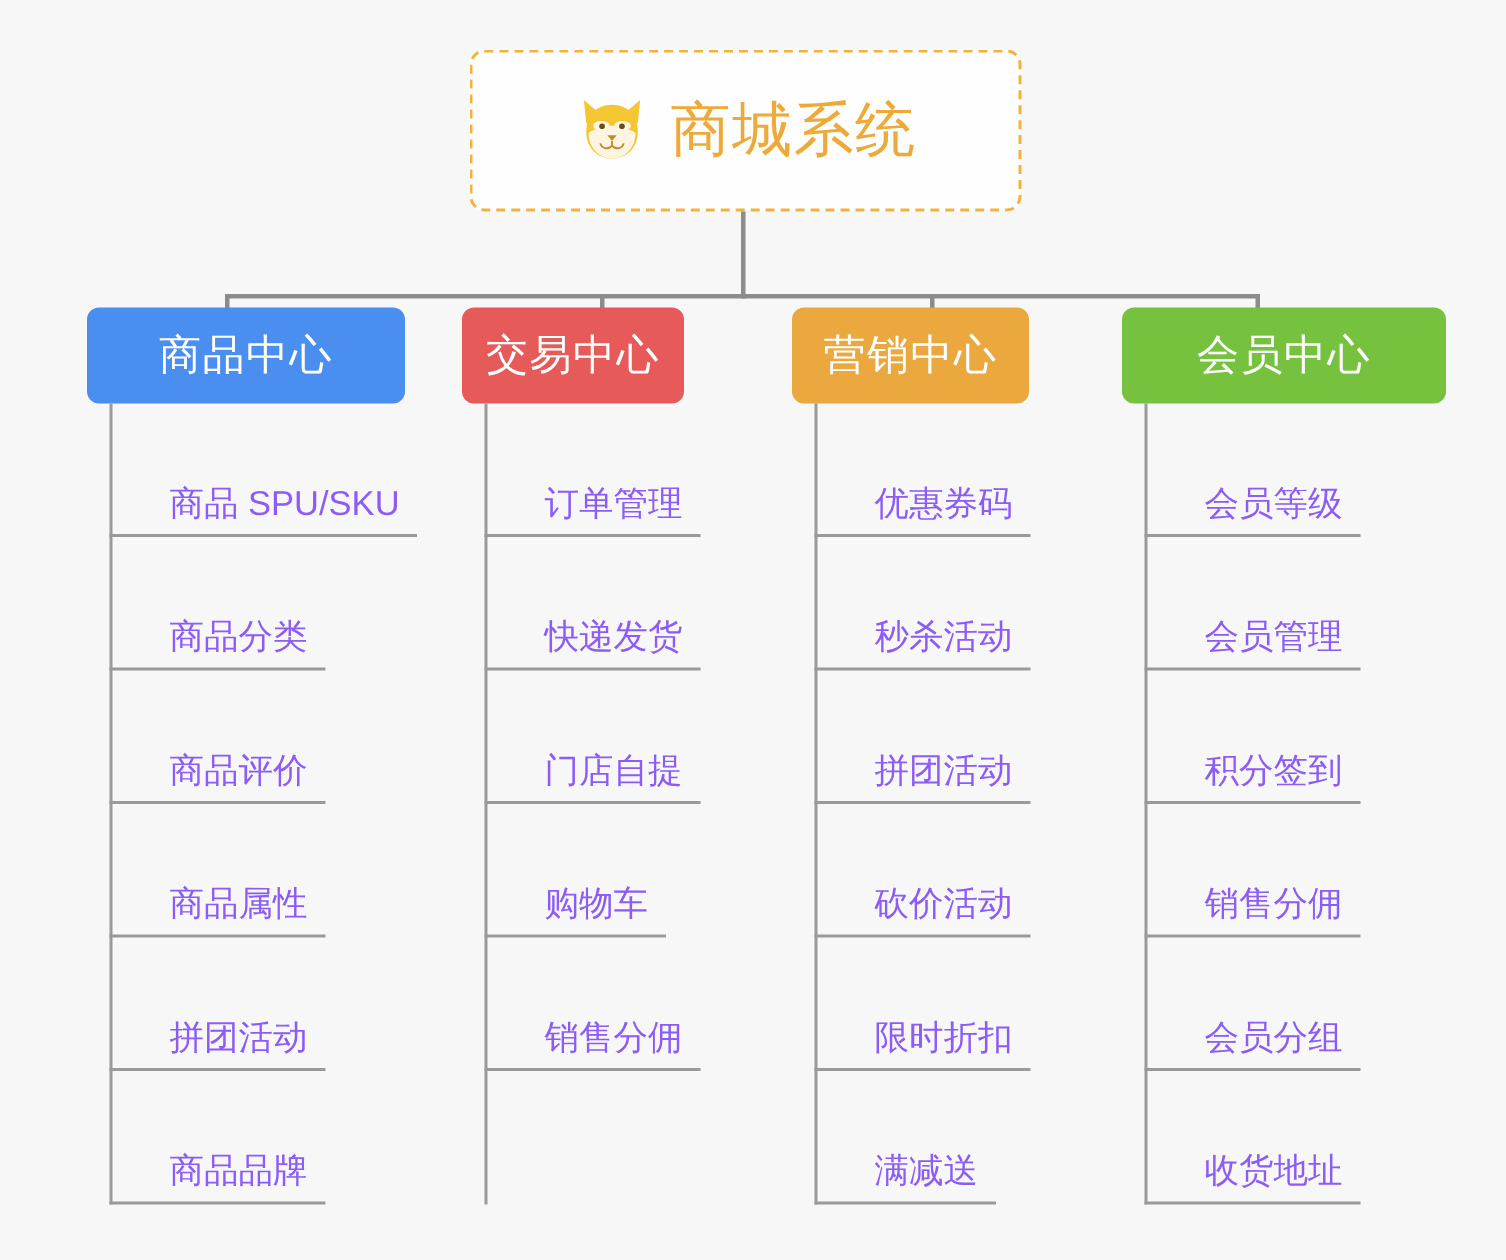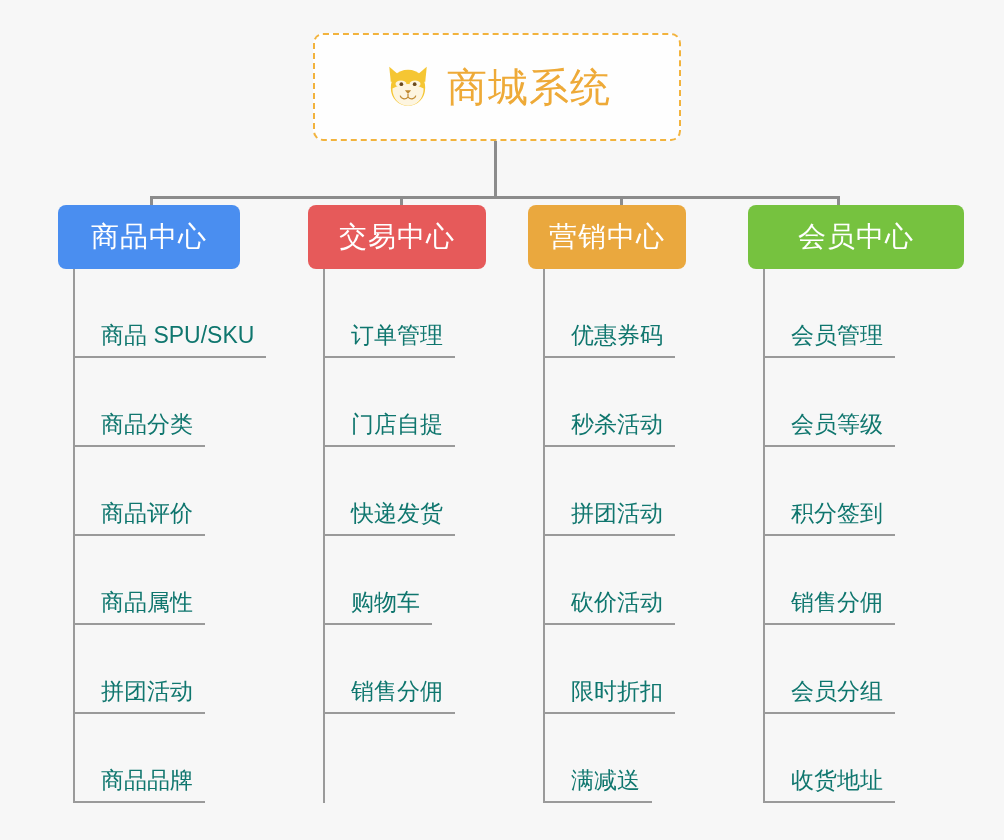--- a/index.html
+++ b/index.html
@@ -92,23 +92,23 @@
   .leaf {
     position: relative;
     height: 89px;
     display: flex;
     align-items: flex-end;
     box-sizing: border-box;
   }
   .leaf-label {
     display: inline-block;
     font-size: 23px;
-    color: #0f766e;
+    color: #8b5cf6;
     white-space: nowrap;
-    padding: 0 12px 6px 28px;
+    padding: 0 12px 6px 40px;
     border-bottom: 2px solid #9a9a9a;
     line-height: 1.2;
   }
 </style>
 </head>
 <body>
 
 <div id="mindmap">
 
   <div class="root-node">
@@ -134,21 +134,21 @@
   <div class="conn conn-v" style="left:494px; top:141px; height:58px;"></div>
 
   <div class="conn conn-h" style="left:150px; top:196px; width:690px;"></div>
 
   <div class="conn conn-v" style="left:150px; top:196px; height:12px;"></div>
   <div class="conn conn-v" style="left:400px; top:196px; height:12px;"></div>
   <div class="conn conn-v" style="left:620px; top:196px; height:12px;"></div>
   <div class="conn conn-v" style="left:837px; top:196px; height:12px;"></div>
 
   <div class="branch" style="left:58px; width:240px;">
-    <div class="branch-head" style="width:182px; background:#4a8ef0;">
+    <div class="branch-head" style="width:212px; background:#4a8ef0;">
       <span>商品中心</span>
     </div>
     <div class="branch-spine" style="left:15px; height:534px;"></div>
     <div class="leaf-list">
       <div class="leaf">
           <span class="leaf-label">商品 SPU/SKU</span>
         </div>
       <div class="leaf">
           <span class="leaf-label">商品分类</span>
         </div>
@@ -161,33 +161,33 @@
       <div class="leaf">
           <span class="leaf-label">拼团活动</span>
         </div>
       <div class="leaf">
           <span class="leaf-label">商品品牌</span>
         </div>
     </div>
   </div>
 
   <div class="branch" style="left:308px; width:240px;">
-    <div class="branch-head" style="width:178px; background:#e65a5a;">
+    <div class="branch-head" style="width:148px; background:#e65a5a;">
       <span>交易中心</span>
     </div>
     <div class="branch-spine" style="left:15px; height:534px;"></div>
     <div class="leaf-list">
       <div class="leaf">
           <span class="leaf-label">订单管理</span>
         </div>
       <div class="leaf">
+          <span class="leaf-label">快递发货</span>
+        </div>
+      <div class="leaf">
           <span class="leaf-label">门店自提</span>
-        </div>
-      <div class="leaf">
-          <span class="leaf-label">快递发货</span>
         </div>
       <div class="leaf">
           <span class="leaf-label">购物车</span>
         </div>
       <div class="leaf">
           <span class="leaf-label">销售分佣</span>
         </div>
     </div>
   </div>
 
@@ -218,26 +218,26 @@
     </div>
   </div>
 
   <div class="branch" style="left:748px; width:240px;">
     <div class="branch-head" style="width:216px; background:#76c23f;">
       <span>会员中心</span>
     </div>
     <div class="branch-spine" style="left:15px; height:534px;"></div>
     <div class="leaf-list">
       <div class="leaf">
+          <span class="leaf-label">会员等级</span>
+        </div>
+      <div class="leaf">
           <span class="leaf-label">会员管理</span>
         </div>
       <div class="leaf">
-          <span class="leaf-label">会员等级</span>
-        </div>
-      <div class="leaf">
           <span class="leaf-label">积分签到</span>
         </div>
       <div class="leaf">
           <span class="leaf-label">销售分佣</span>
         </div>
       <div class="leaf">
           <span class="leaf-label">会员分组</span>
         </div>
       <div class="leaf">
           <span class="leaf-label">收货地址</span>

